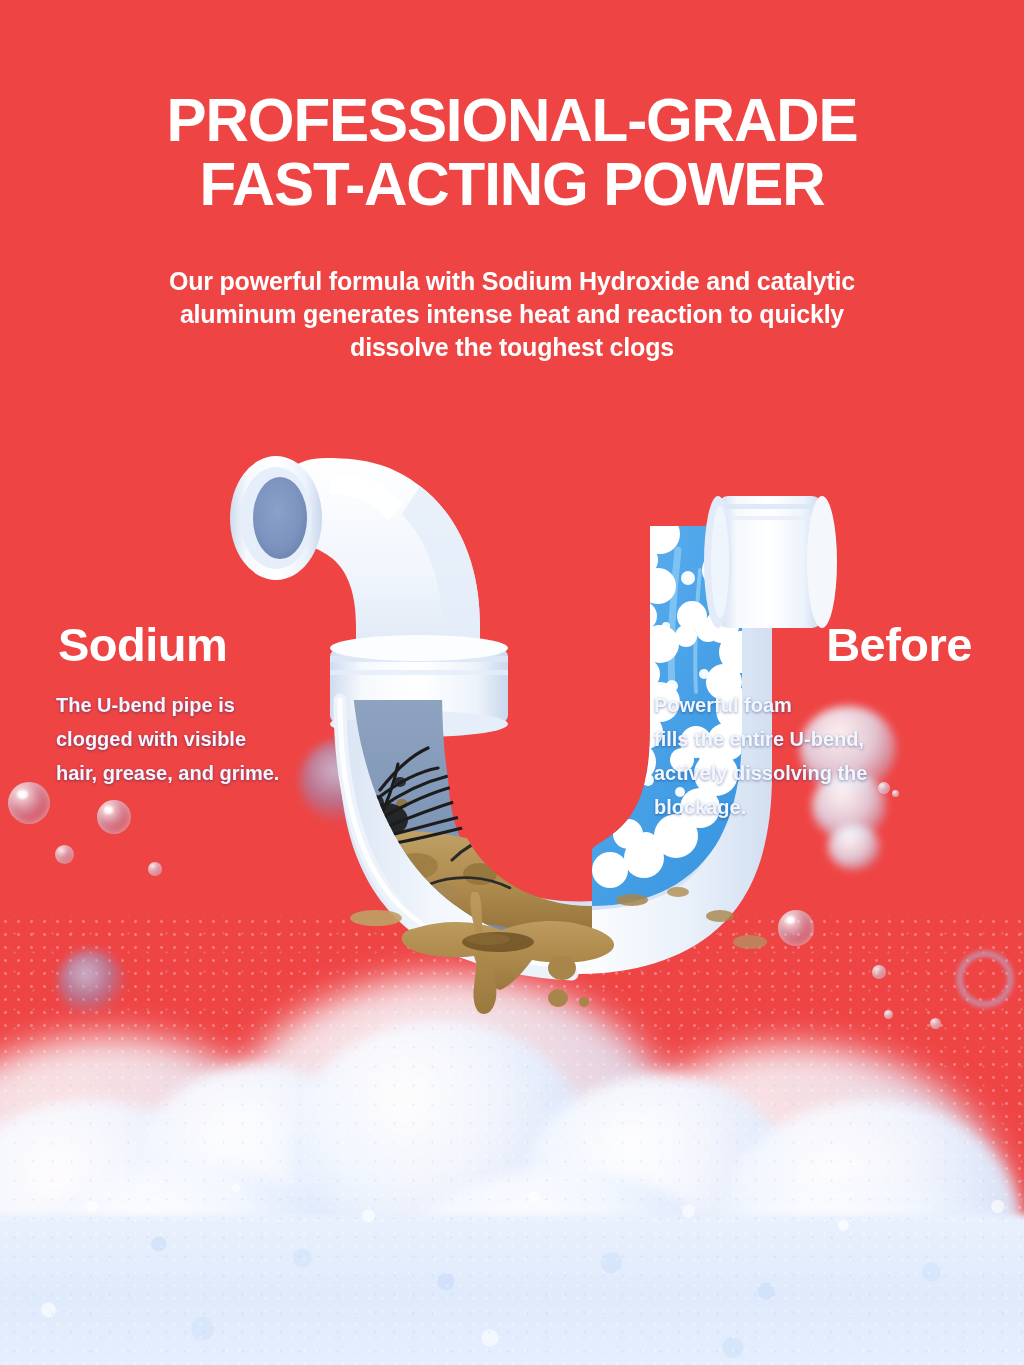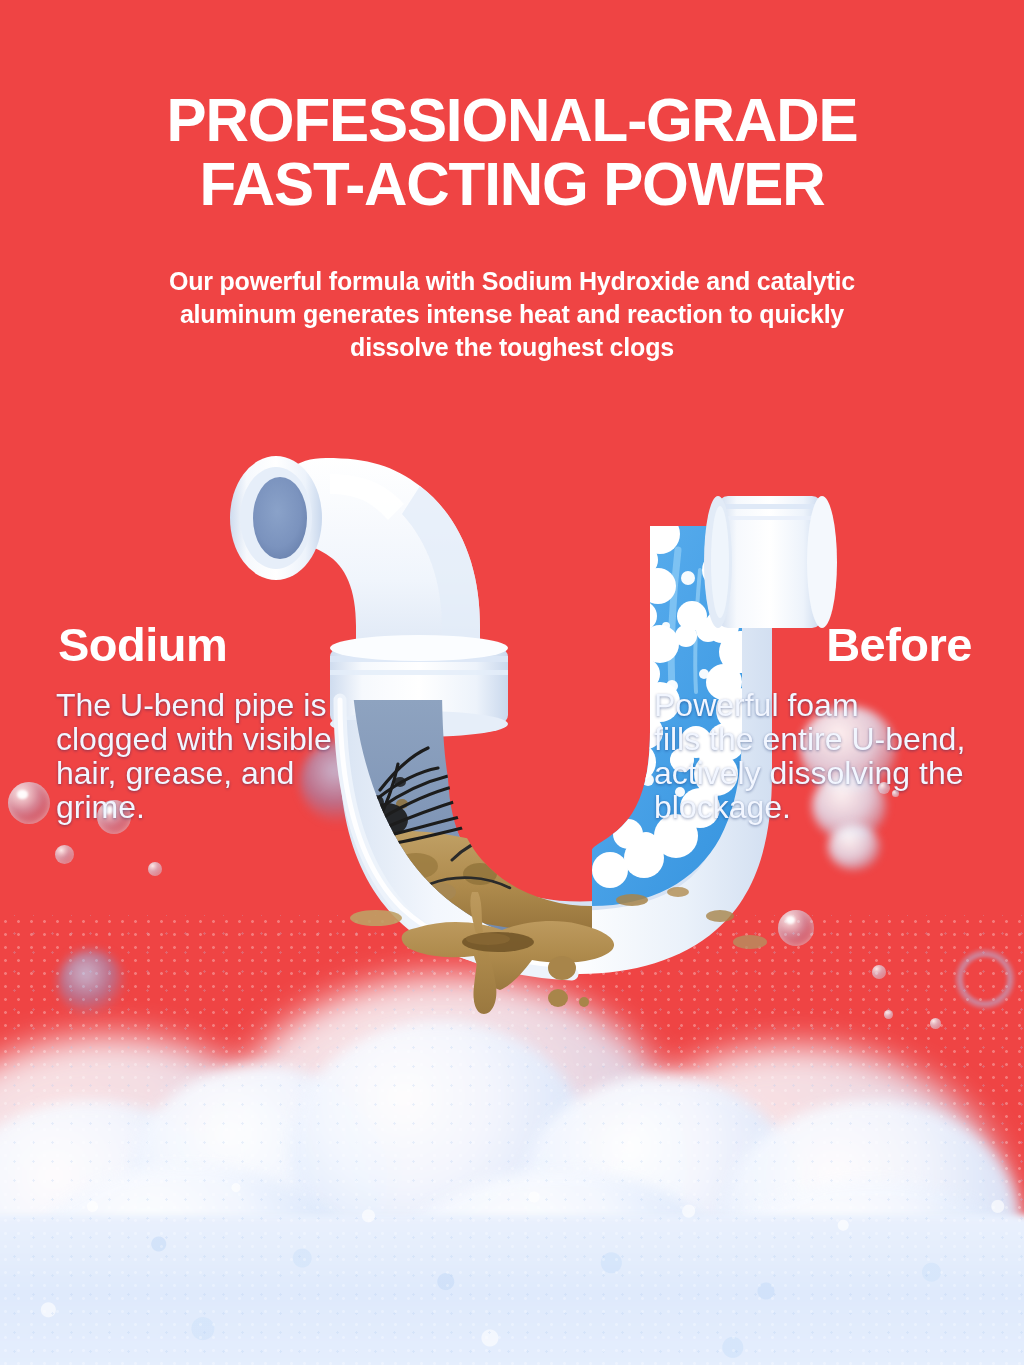--- a/index.html
+++ b/index.html
@@ -50,23 +50,23 @@
     font-weight:bold;
     letter-spacing:-0.5px;
     z-index:42;
   }
   #before-label { left:58px; top:617px; }
   #after-label  { right:52px; top:617px; }
 
   .side-body {
     position:absolute;
     color:#F2F6FF;
-    font-size:32px;
+    font-size:20px;
     line-height:34px;
-    font-weight:400;
+    font-weight:700;
     white-space:pre-line;
     z-index:42;
     text-shadow:0 1px 3px rgba(6,30,95,.45);
   }
   #before-body { left:56px; top:688px; width:300px; text-align:left; }
   #after-body  { right:50px; top:688px; width:320px; text-align:left; }
 
   
   .foam-bed {
     position:absolute; left:-40px; bottom:-20px; width:1104px; height:470px;

